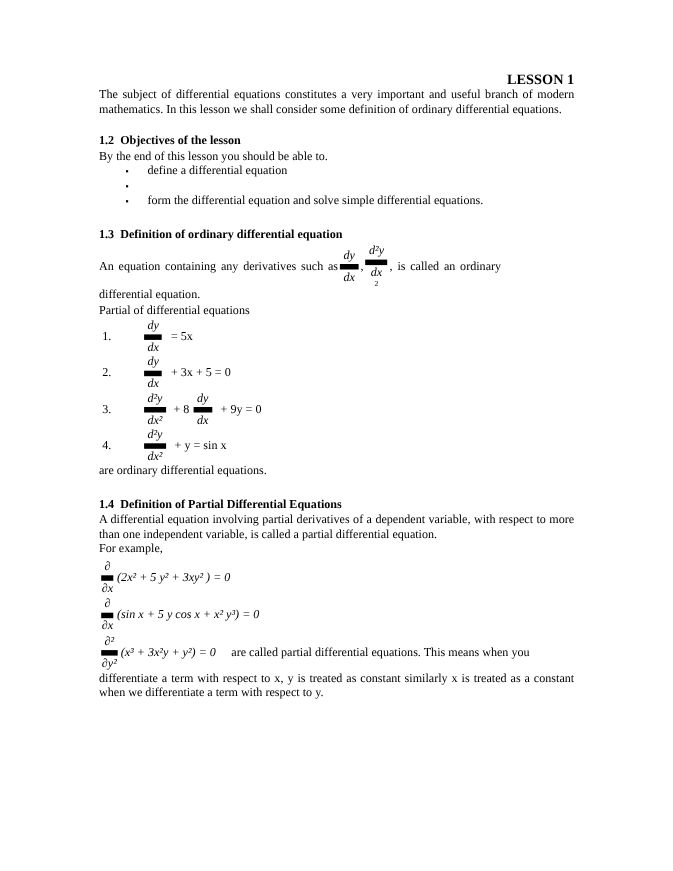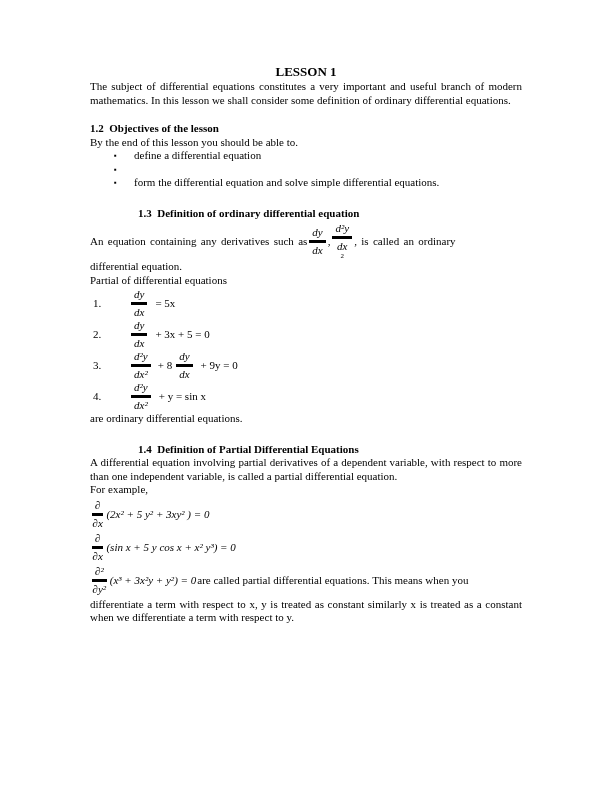--- a/index.html
+++ b/index.html
@@ -9,66 +9,66 @@
     height: 792px;
     margin: 0 auto;
     background: #ffffff;
     font-family: "Liberation Serif", serif;
     color: #000;
     box-sizing: border-box;
     padding: 64px 90px 0 90px;
     overflow: hidden;
   }
   .center { text-align: center; }
-  .lesson-label { font-size: 13px; font-weight: bold; }
+  .lesson-label { font-size: 13px; font-weight: bold; text-align: right; }
   .doc-title { font-size: 17px; font-weight: bold; margin-top: 5px; }
   .sec-heading {
     font-size: 11px; font-weight: bold; margin: 0;
     white-space: pre-wrap; line-height: 13.5px;
   }
   p.body {
     margin: 0; font-size: 11px; line-height: 13.5px;
   }
   .just { text-align: justify; }
   .mt-intro { margin-top: 21px; }
   .mt-sec { margin-top: 15px; }
-  .mt-sec-lg { margin-top: 17px; margin-left: 48px; }
+  .mt-sec-lg { margin-top: 17px; }
 
   
   .bullet-row { display: flex; font-size: 11px; line-height: 13.5px; }
   .bullet-marker { width: 20px; margin-left: 24px; font-size: 8px; line-height: 13.5px; }
   .bullet-text { flex: 1; }
 
   
   .frac {
     display: inline-flex; flex-direction: column; align-items: center;
     vertical-align: middle; font-style: italic; line-height: 1;
     font-size: 11px; margin: 0 2px;
   }
-  .frac .num { padding: 1px 3px 2px; border-bottom: 3px solid #000000; white-space: nowrap; }
+  .frac .num { padding: 1px 3px 2px; border-bottom: 5px solid #000000; white-space: nowrap; }
   .frac .den { padding-top: 2px; white-space: nowrap; }
   .frac .den-sub { font-size: 7px; line-height: 7px; font-style: normal; padding-top: 1px; }
 
   
   .ode-line1 {
     display: flex; align-items: center; font-size: 11px;
     margin-top: 2px; word-spacing: 1.6px;
   }
   .ode-line1 .txt { white-space: pre-wrap; }
 
   
   .ex-row { display: flex; align-items: center; font-size: 11px; margin: 1px 0; min-height: 29px; }
   .ex-label { width: 36px; padding-left: 3px; }
   .ex-rest { margin-left: 6px; white-space: pre-wrap; }
   .ex-mid { margin-left: 5px; margin-right: 2px; }
 
   
   .pde-row { display: flex; align-items: center; font-size: 11px; margin: 2px 0; min-height: 31px; }
   .pde-expr { font-style: italic; margin-left: 1px; white-space: pre-wrap; }
-  .pde-after { margin-left: 1px; white-space: pre-wrap; }
+  .pde-after { margin-left: 14px; white-space: pre-wrap; }
 </style>
 </head>
 <body>
 
 <div class="page">
 
   <div class="center lesson-label">LESSON 1</div>
 
   <p class="body just">The subject of differential equations constitutes a very important and useful branch of modern mathematics. In this lesson we shall consider some definition of ordinary differential equations.</p>
 

